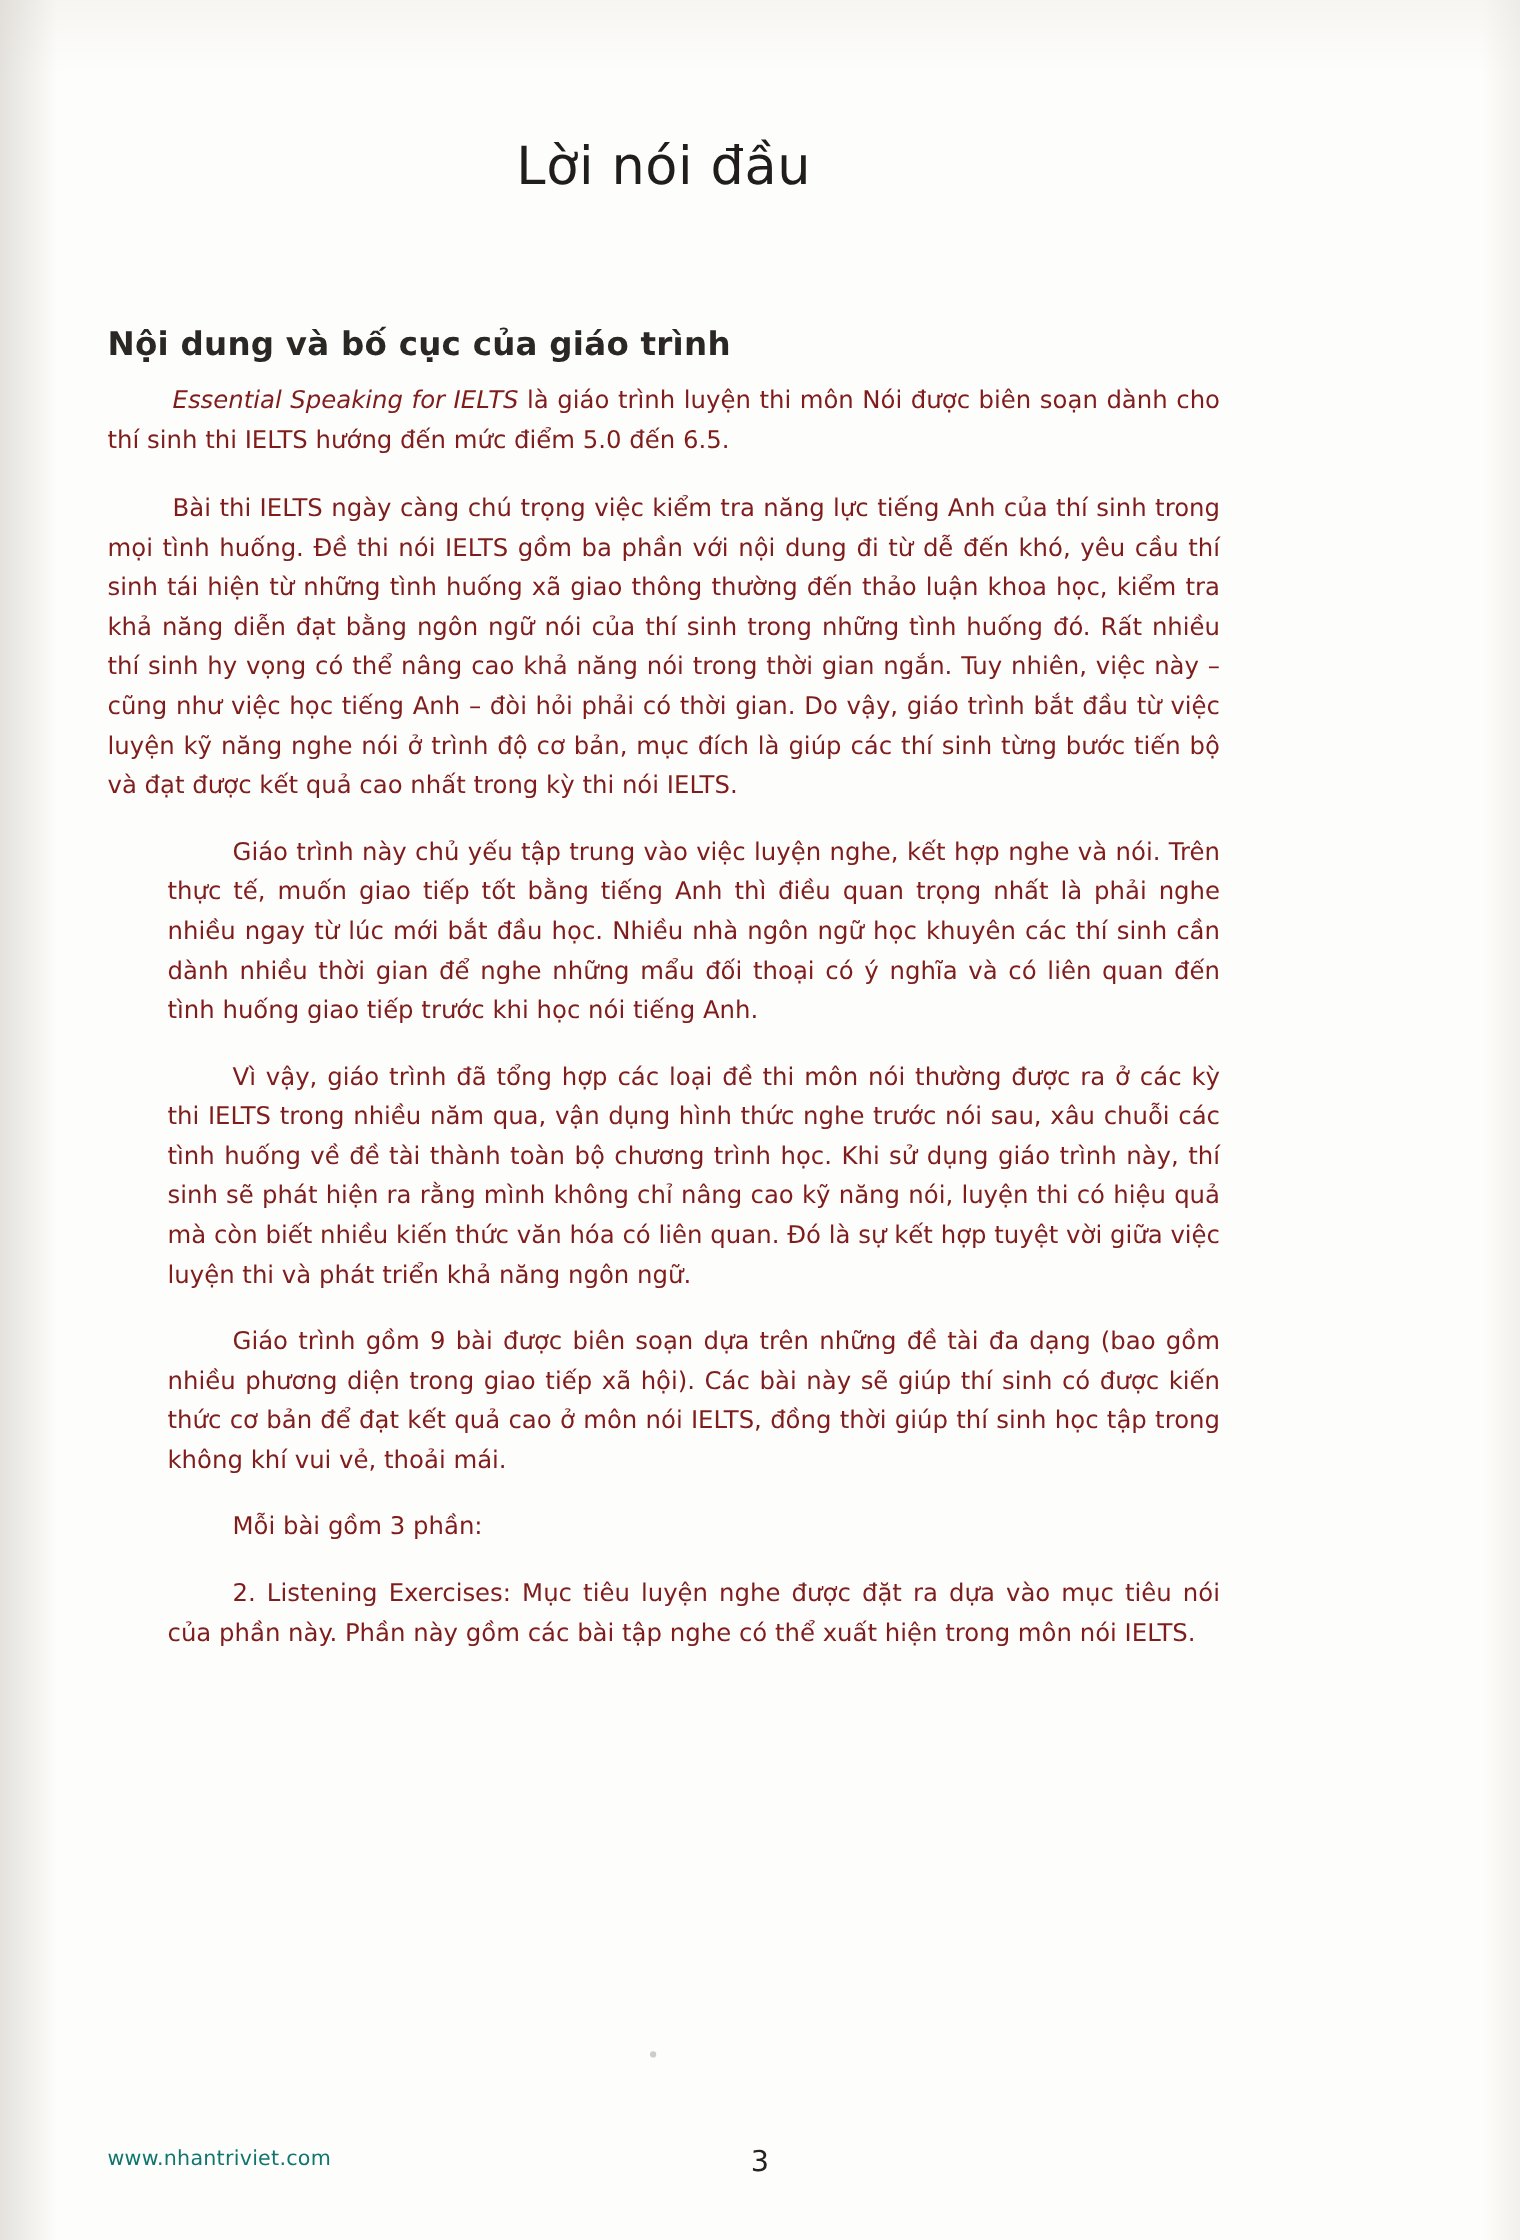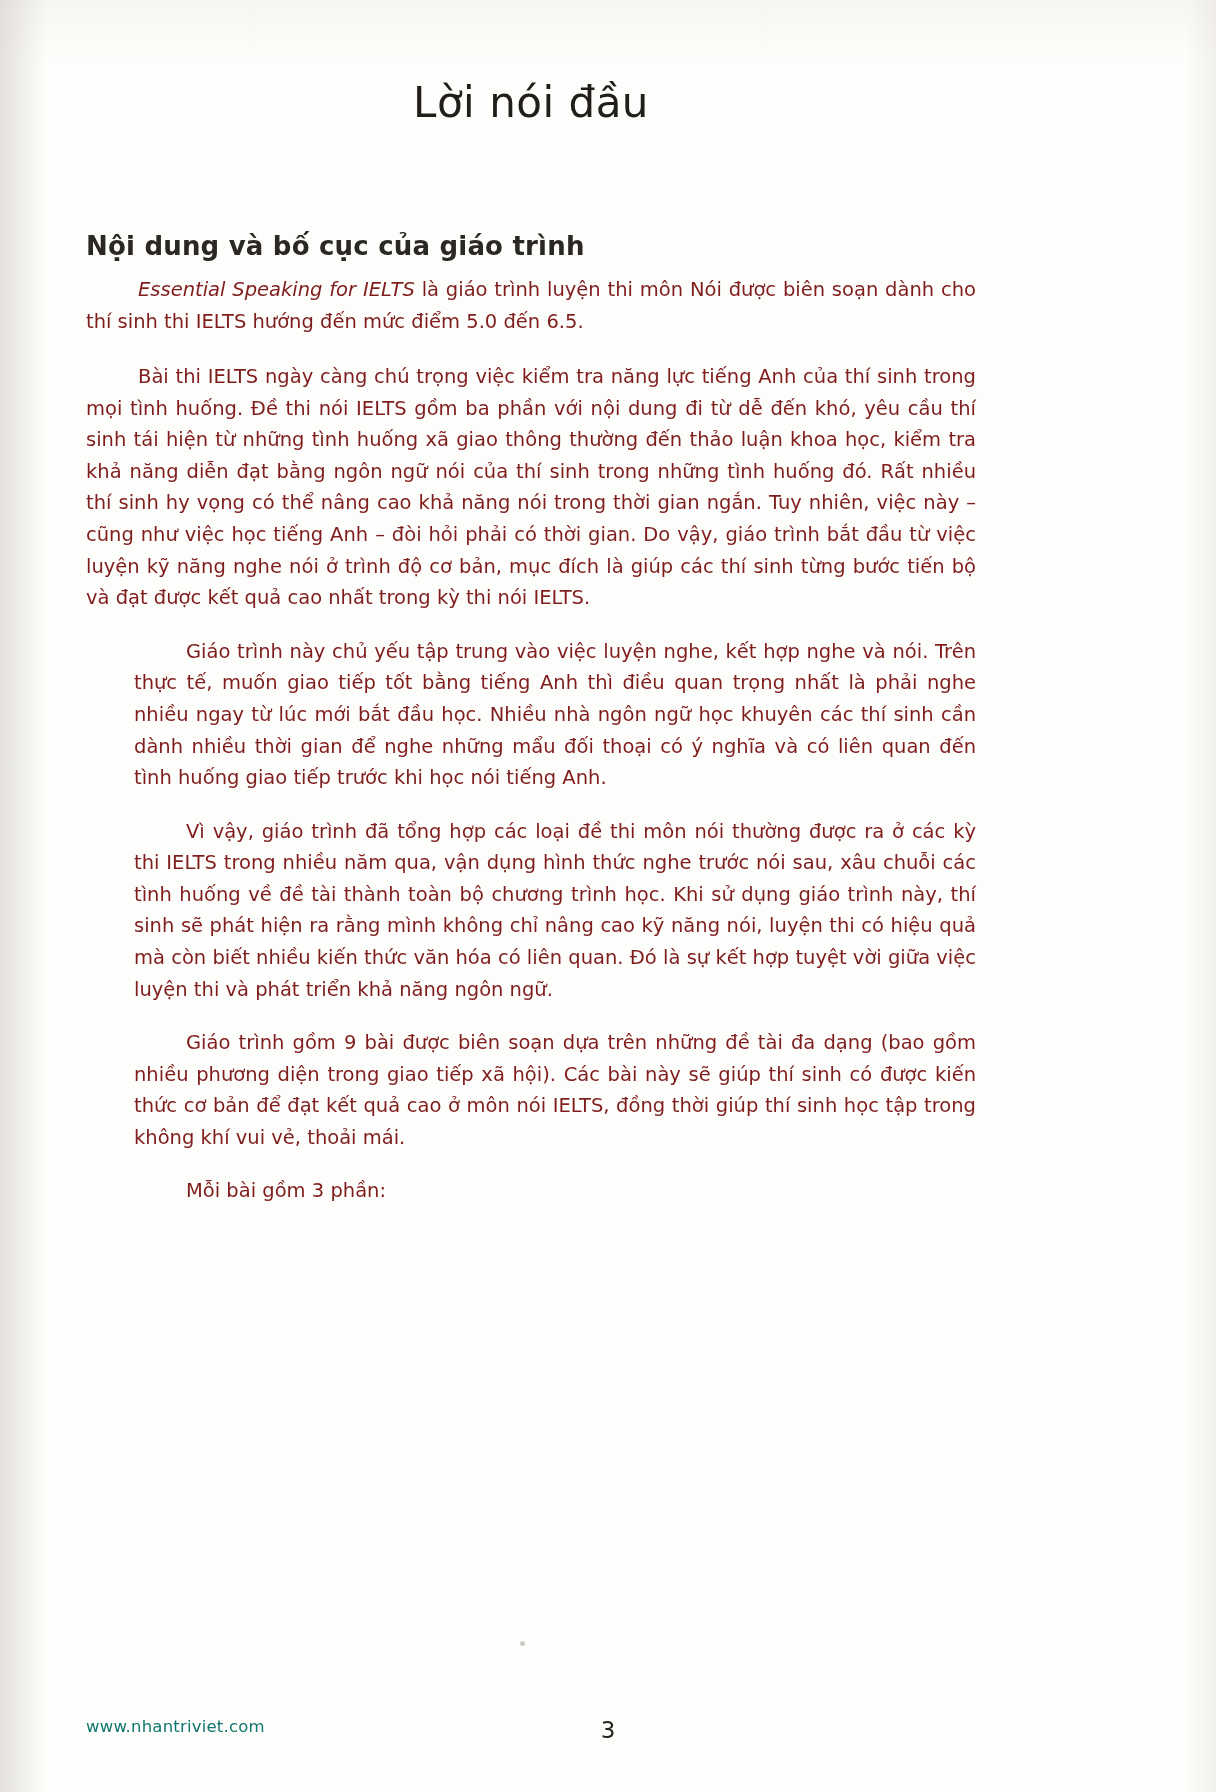--- a/index.html
+++ b/index.html
@@ -28,21 +28,21 @@
     pointer-events: none;
   }
   .content {
     position: absolute;
     left: 86px;
     top: 0;
     width: 890px;
   }
   .doc-title {
     margin: 0;
-    padding-top: 78px;
+    padding-top: 108px;
     text-align: center;
     font-family: "DejaVu Sans", sans-serif;
     font-weight: 400;
     font-size: 42px;
     letter-spacing: 0.5px;
     color: #201d1b;
   }
   .section-heading {
     margin: 104px 0 0 0;
     font-size: 26px;
@@ -121,20 +121,21 @@
 
     <p class="body indent gap">Giáo trình này chủ yếu tập trung vào việc luyện nghe, kết hợp nghe và nói. Trên thực tế, muốn giao tiếp tốt bằng tiếng Anh thì điều quan trọng nhất là phải nghe nhiều ngay từ lúc mới bắt đầu học. Nhiều nhà ngôn ngữ học khuyên các thí sinh cần dành nhiều thời gian để nghe những mẩu đối thoại có ý nghĩa và có liên quan đến tình huống giao tiếp trước khi học nói tiếng Anh.</p>
 
     <p class="body indent gap">Vì vậy, giáo trình đã tổng hợp các loại đề thi môn nói thường được ra ở các kỳ thi IELTS trong nhiều năm qua, vận dụng hình thức nghe trước nói sau, xâu chuỗi các tình huống về đề tài thành toàn bộ chương trình học. Khi sử dụng giáo trình này, thí sinh sẽ phát hiện ra rằng mình không chỉ nâng cao kỹ năng nói, luyện thi có hiệu quả mà còn biết nhiều kiến thức văn hóa có liên quan. Đó là sự kết hợp tuyệt vời giữa việc luyện thi và phát triển khả năng ngôn ngữ.</p>
 
     <p class="body indent gap">Giáo trình gồm 9 bài được biên soạn dựa trên những đề tài đa dạng (bao gồm nhiều phương diện trong giao tiếp xã hội). Các bài này sẽ giúp thí sinh có được kiến thức cơ bản để đạt kết quả cao ở môn nói IELTS, đồng thời giúp thí sinh học tập trong không khí vui vẻ, thoải mái.</p>
 
     <p class="body indent gap">Mỗi bài gồm 3 phần:</p>
 
 
+    <p class="body indent gap">2. Listening Exercises: Mục tiêu luyện nghe được đặt ra dựa vào mục tiêu nói của phần này. Phần này gồm các bài tập nghe có thể xuất hiện trong môn nói IELTS.</p>
 
   </div>
 
   <div class="speckle"></div>
 
   <div class="footer">
     <span class="footer-url">www.nhantriviet.com</span>
     <span class="footer-page">3</span>
   </div>
 

